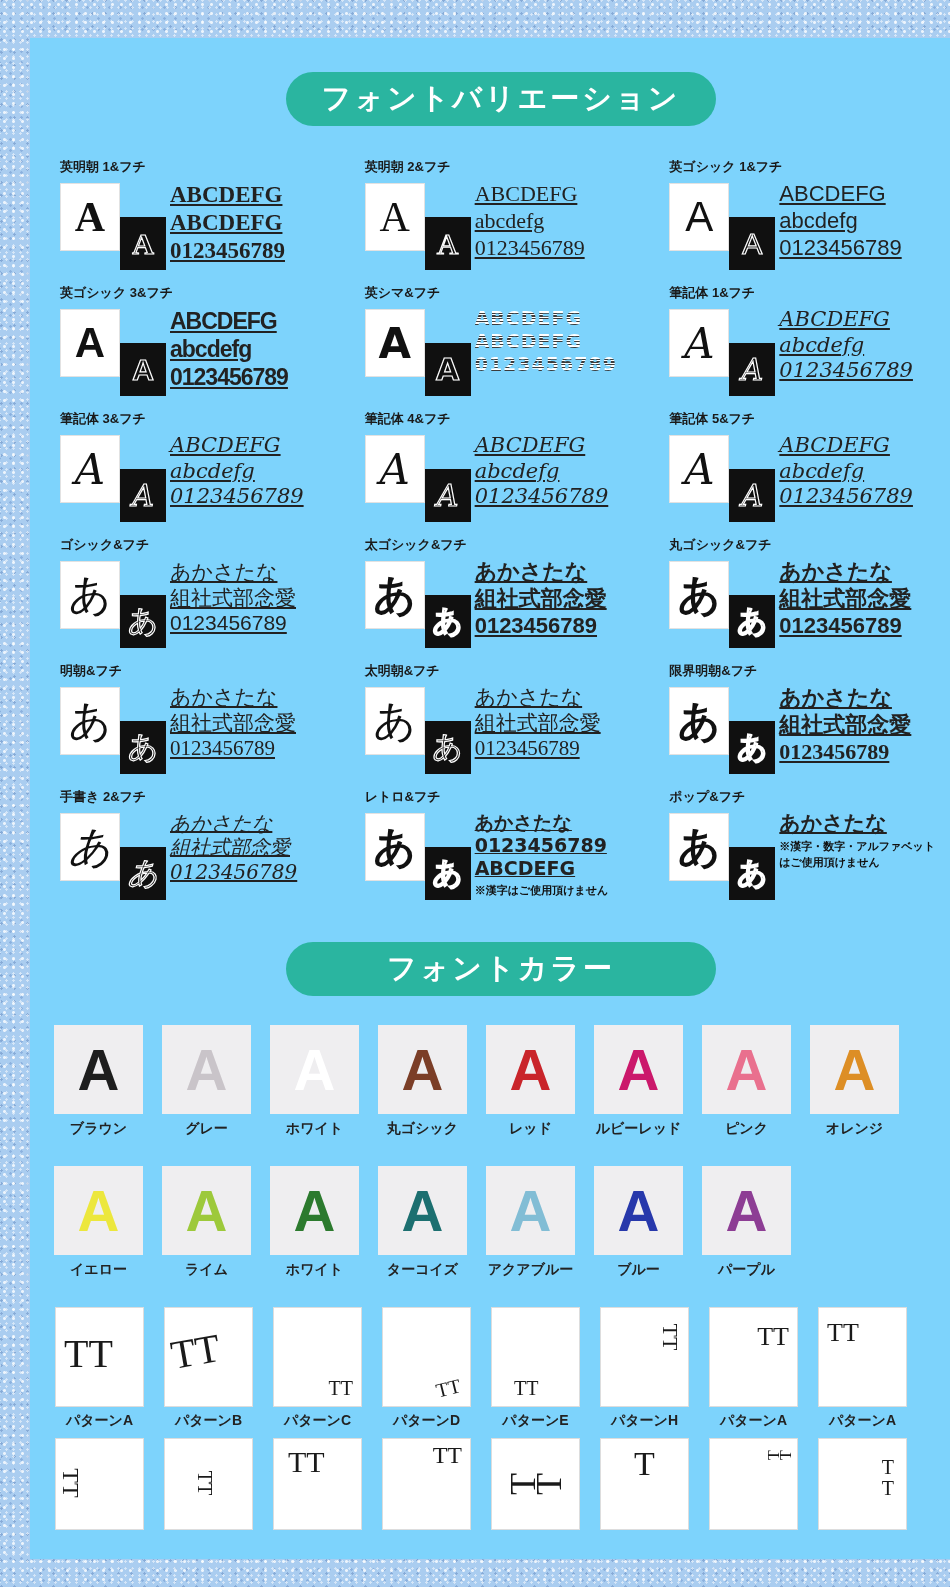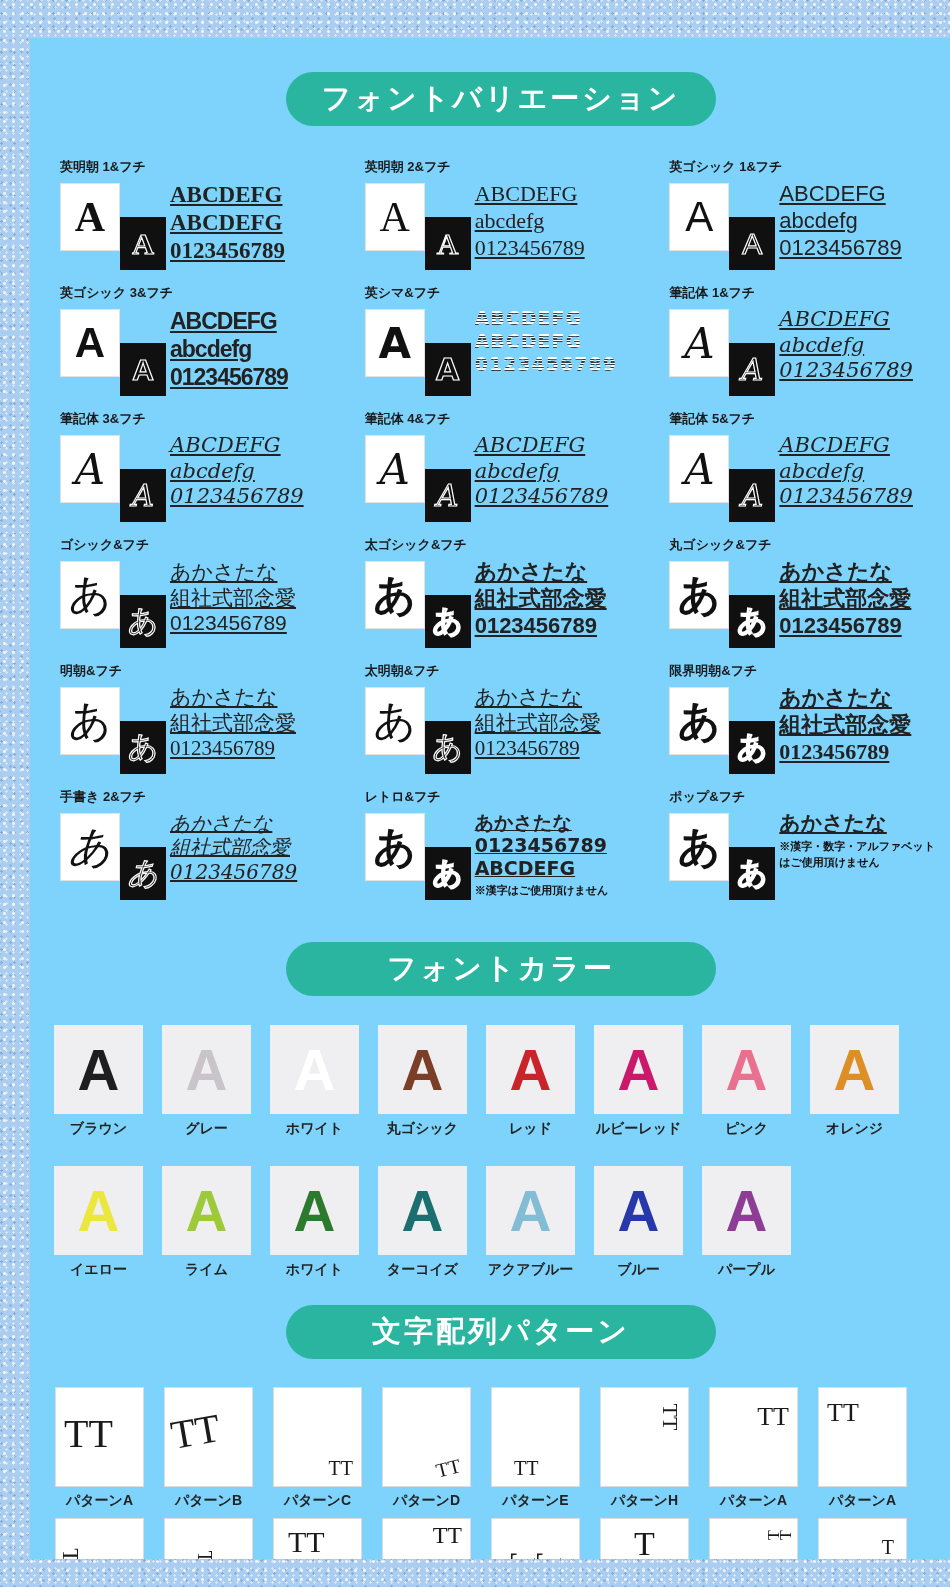--- a/index.html
+++ b/index.html
@@ -482,23 +482,20 @@
         <div class="swatch-label">ブルー</div>
       </div>
       <div class="swatch">
         <div class="swatch-box">
           <span class="swatch-letter" style="color: rgb(141, 61, 148);">A</span>
         </div>
         <div class="swatch-label">パープル</div>
       </div>
     </div>
 
-  <div class="pill pill-3">
-    <span>文字配列パターン</span>
-  </div>
 
   <div class="pattern-row pattern-row-1">
       <div class="pattern">
         <div class="pattern-box tall">
           <div class="pat pat-a">TT</div>
         </div>
         <div class="pattern-label">パターンA</div>
       </div>
       <div class="pattern">
         <div class="pattern-box tall">

